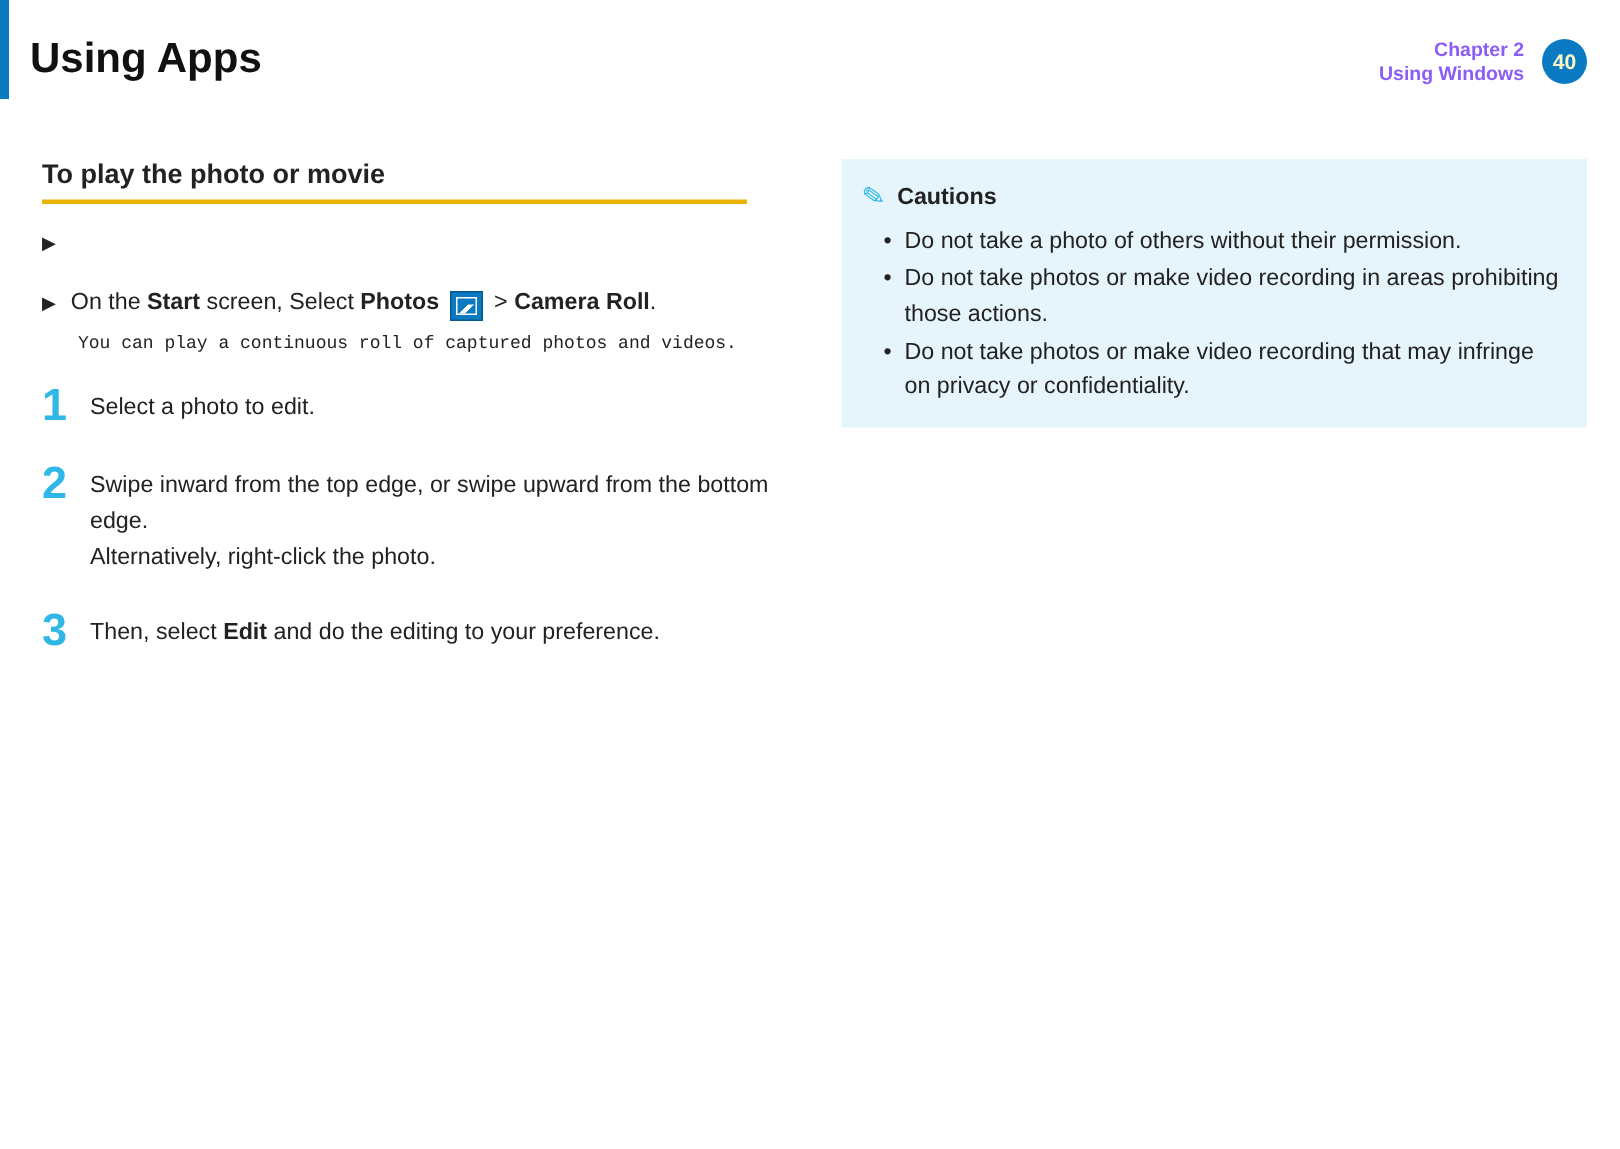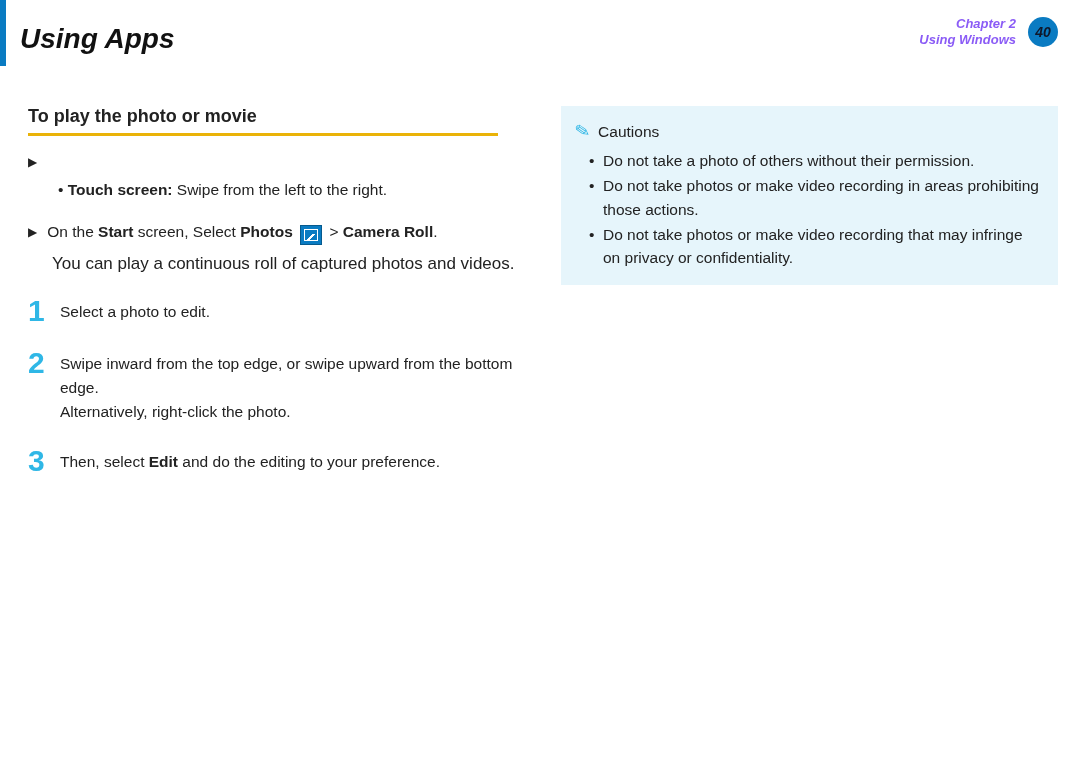--- a/index.html
+++ b/index.html
@@ -1,43 +1,43 @@
 <!DOCTYPE html>
 <html><head>
 <meta charset="utf-8">
 <style>
   * { box-sizing: border-box; margin: 0; padding: 0; }
   body { width: 1080px; height: 766px; font-family: "Segoe UI", Arial, sans-serif; background: #fff; color: #222; overflow: hidden; position: relative; }
-  .header { display: flex; justify-content: space-between; align-items: flex-start; padding: 18px 22px 10px 0; font-style: italic; }
+  .header { display: flex; justify-content: space-between; align-items: center; padding: 18px 22px 10px 0; }
   .title-wrap { display: flex; align-items: center; }
   .blue-bar { width: 6px; height: 48px; background: #0a7bc2; margin-right: 14px; margin-top:-18px; padding-top:18px; box-sizing:content-box;}
   .page-title { font-size: 28px; font-weight: 700; color: #111; margin-top:-6px;}
   .chapter-block { display: flex; align-items: center; gap: 12px; margin-top:-2px;}
   .chapter-text { text-align: right; color: #8b5cf6; font-weight: 700; font-size: 13px; line-height: 1.25; }
-  .page-badge { width: 30px; height: 30px; background: #0a7bc2; border-radius: 50%; color: #0f172a; display: flex; align-items: center; justify-content: center; font-size: 14px; font-weight: 600; }
+  .page-badge { width: 30px; height: 30px; background: #0a7bc2; border-radius: 50%; color: #fef9c3; display: flex; align-items: center; justify-content: center; font-size: 14px; font-weight: 600; }
   .columns { display: flex; padding: 30px 22px 0 28px; gap: 36px; }
   .col { flex: 1; min-width: 0; }
   .section-head { font-size: 18px; font-weight: 700; border-bottom: 3px solid #eab308; padding-bottom: 6px; margin-bottom: 14px; width: 470px; max-width:100%; }
   .pointer-row { display: flex; align-items: flex-start; gap: 10px; font-size: 15.5px; line-height: 1.55; margin-bottom: 6px; }
   .tri { font-size: 12px; margin-top:3px; }
   .sub-bullet { padding-left: 30px; font-size: 15.5px; line-height: 1.6; margin-bottom: 3px; }
   .sub-bullet::before { content: "• "; }
   .block { margin-bottom: 18px; }
-  .indent-text { padding-left: 24px; font-size: 17px; line-height:1.55; margin-top:6px;}
+  .indent-text { padding-left: 24px; font-size: 12px; line-height:1.55; margin-top:6px;font-family:Liberation Mono, monospace;}
   .photos-icon { display: inline-flex; width: 22px; height: 20px; background: #0a7bc2; border: 1px solid #065a8e; vertical-align: -4px; margin: 0 3px; align-items: center; justify-content: center; }
   .photos-icon-inner { width: 14px; height: 12px; border: 1.5px solid #fff; position: relative; }
   .photos-icon-inner::after { content: ""; position: absolute; bottom: 0; left: 0; right:0; height:6px; background: linear-gradient(135deg, transparent 40%, #fff 40%, #fff 60%, transparent 60%);}
   .num-step { display: flex; align-items: flex-start; gap: 14px; margin-bottom: 22px; }
   .step-num { font-size: 30px; font-weight: 600; color: #2fb7e6; line-height: 1; min-width: 18px; font-family: "Segoe UI", Arial, sans-serif;}
   .step-body { font-size: 15.5px; line-height: 1.55; padding-top:4px;}
   .step-body p + p { margin-top: 0; }
   .caution-box { background: #e6f5fb; padding: 12px 16px 14px 14px; font-size: 15.5px; line-height: 1.5; }
   .caution-head { display: flex; align-items: center; gap: 8px; margin-bottom: 4px; }
   .caution-icon { color: #2fb7e6; font-size:18px; transform: rotate(-10deg); display:inline-block;}
-  .caution-title { font-weight: 400; }
+  .caution-title { font-weight: 700; }
   .caution-list { padding-left: 28px; }
   .caution-list li { list-style: none; position: relative; margin-bottom: 2px; }
   .caution-list li::before { content: "•"; position: absolute; left: -14px; }
   b { font-weight: 700; }
 </style>
 </head>
 <body>
 
 <div class="header">
   <div class="title-wrap">
@@ -54,23 +54,20 @@
 </div>
 
 <div class="columns">
   <div class="col">
 
     <h2 class="section-head">To play the photo or movie</h2>
 
     <div class="block">
       <div class="pointer-row">
         <span class="tri">▶</span>
-      </div>
-      <div class="sub-bullet">
-        <b>Touch screen:</b><span> Swipe from the left to the right.</span>
       </div>
     </div>
 
     <div class="block">
       <div class="pointer-row">
         <span class="tri">▶</span>
         <span>
           <span>On the </span><b>Start</b><span> screen, Select </span><b>Photos</b>
           <span class="photos-icon">
               <span class="photos-icon-inner"></span>

